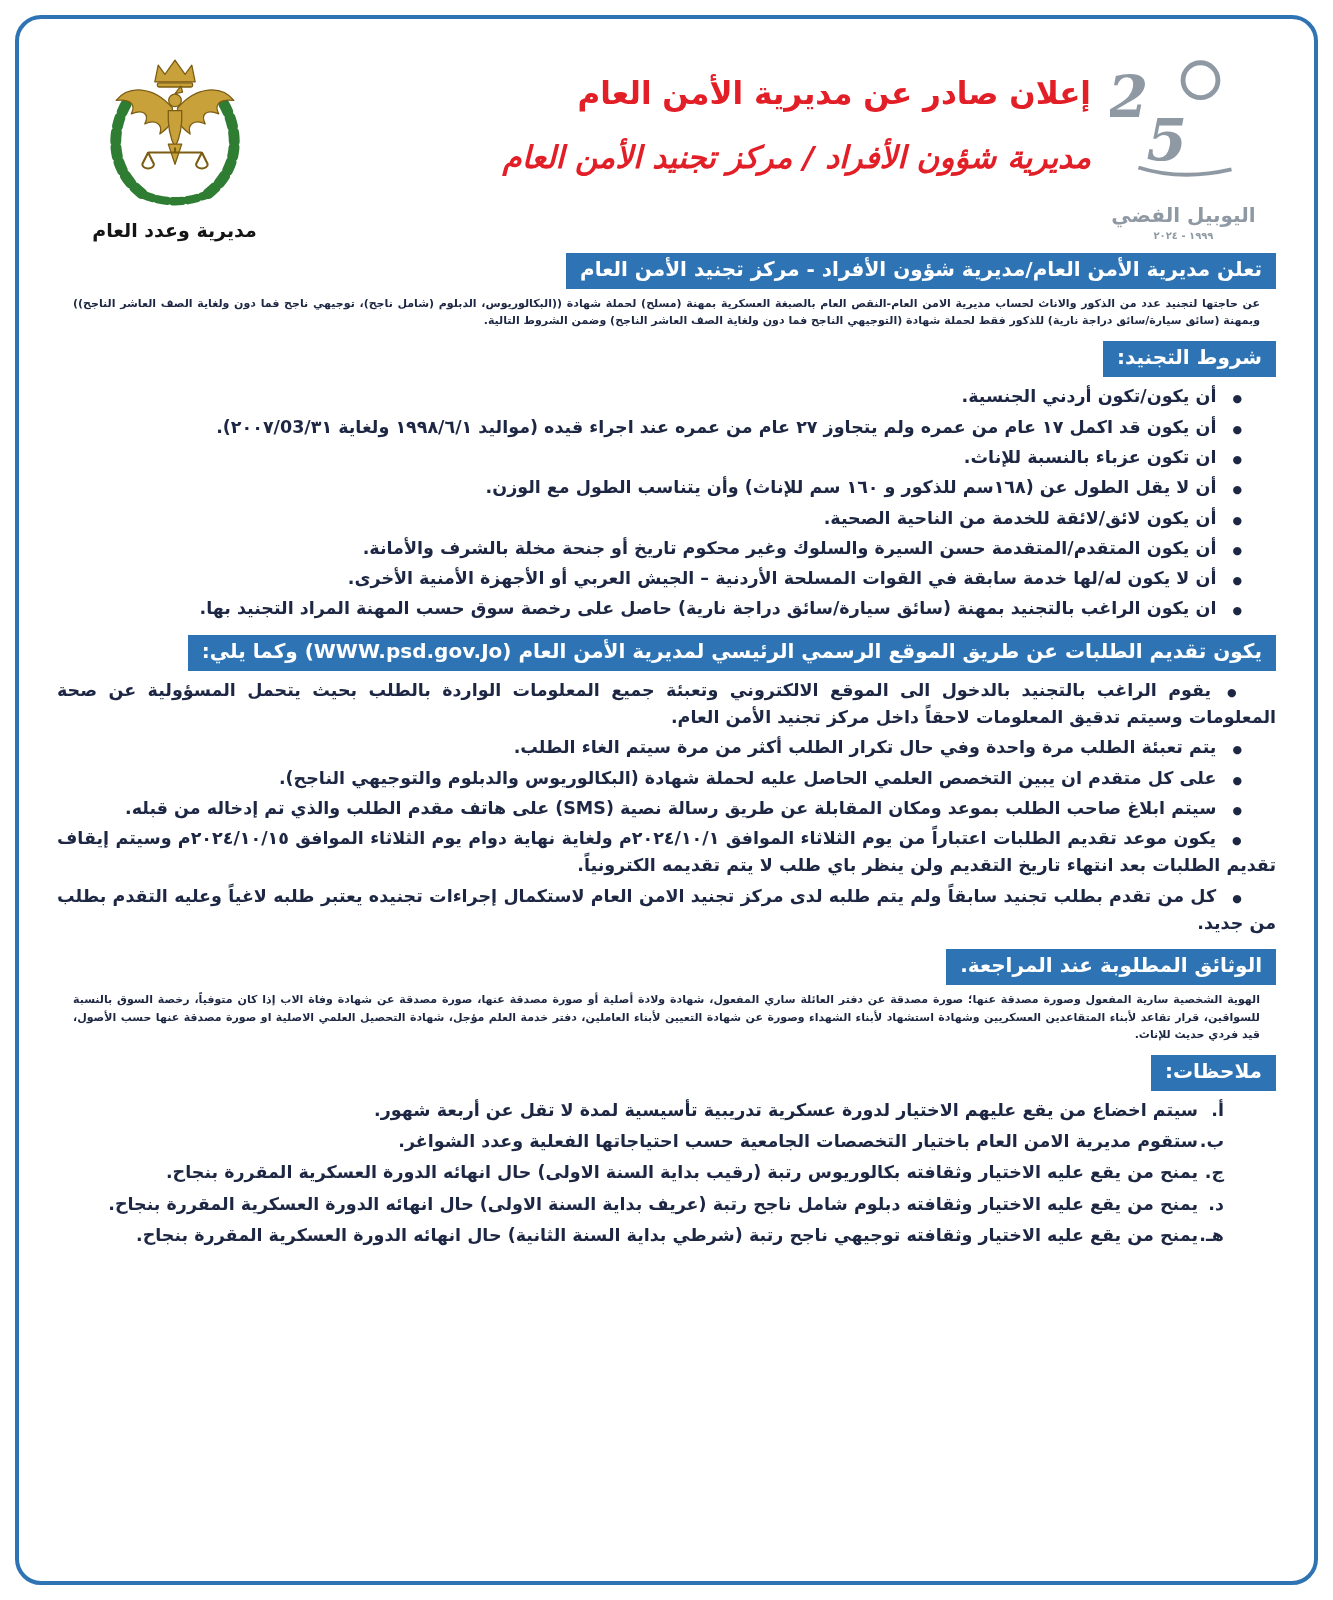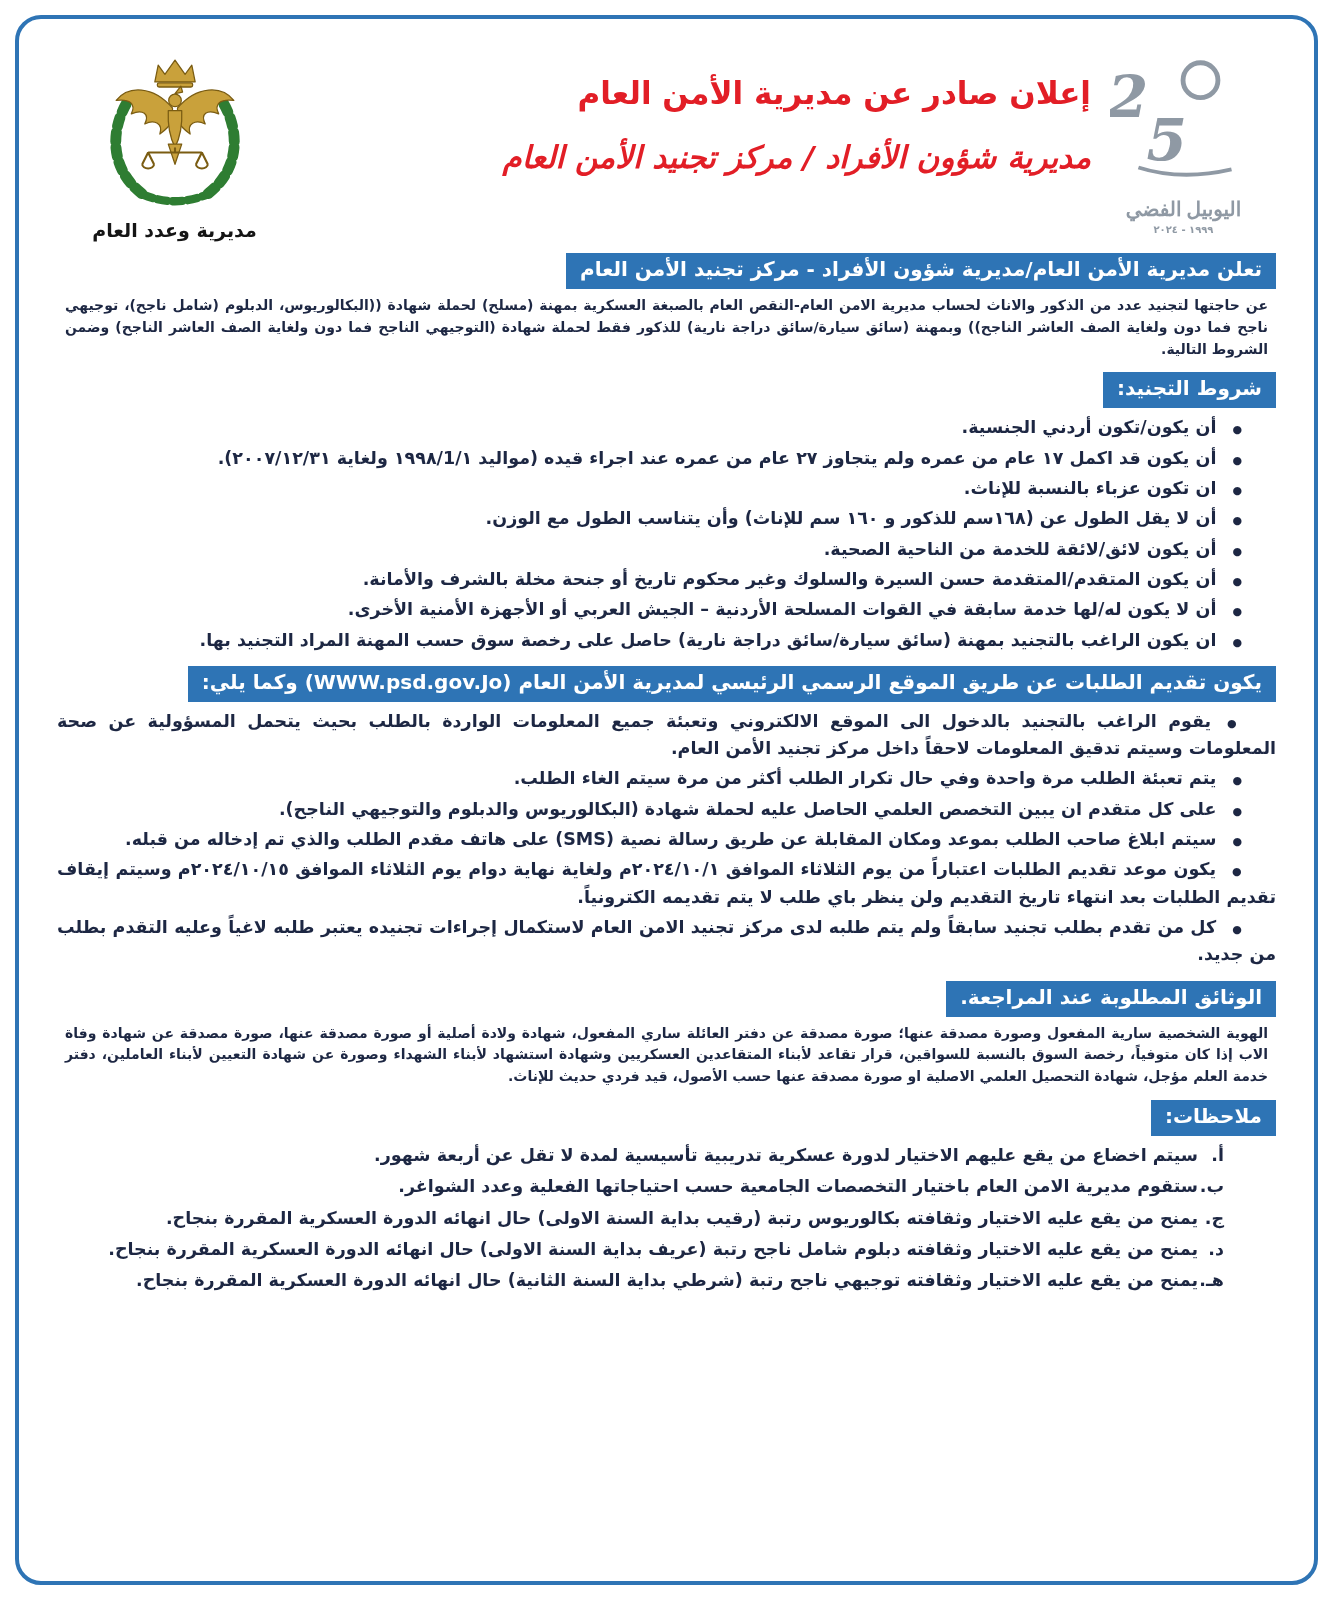--- a/index.html
+++ b/index.html
@@ -14,29 +14,29 @@
   .content{position:absolute;inset:19px;padding:22px 38px 16px;box-sizing:border-box;}
 
   
   .header{display:flex;align-items:flex-start;}
   .jubilee{width:185px;text-align:center;padding-top:14px;}
   .titles{flex:1;text-align:right;padding-top:34px;}
   .emblem-wrap{width:235px;text-align:center;padding-top:4px;}
   .t1{font-size:31px;color:var(--title-red,#E21E26);}
   .t2{font-size:31px;color:var(--title-red,#E21E26);margin-top:28px;font-style:italic;}
   .emblem-caption{font-size:19px;color:#151515;margin-top:2px;}
-  .jub-caption{font-size:20px;color:var(--silver,#8F99A4);margin-top:10px;font-family:Liberation Serif, serif;}
+  .jub-caption{font-size:20px;color:var(--silver,#8F99A4);margin-top:16px;}
   .jub-years{font-size:10px;color:var(--silver,#8F99A4);margin-top:3px;}
 
   
   .bar-row{margin:12px 0 6px;}
   .bar{display:inline-block;background:var(--bar-blue,#2E74B5);color:#ffffff;font-size:20px;font-weight:700;padding:4px 14px 8px;margin-left:41px;}
 
   
-  .para{font-size:14px;line-height:1.56;text-align:justify;margin:6px 8px;}
+  .para{font-size:11px;line-height:1.56;text-align:justify;margin:6px 16px;}
   .blist .bitem{font-size:17.5px;line-height:1.56;text-align:justify;margin:3px 0;text-indent:34px;}
   .dot{margin-left:16px;}
   .dot::before{content:"●";font-size:11px;}
   .nitem{font-size:17.5px;line-height:1.56;text-align:justify;margin:4px 0;text-indent:26px;}
   .nmark{display:inline-block;min-width:52px;}
 
   
   .e-gold{fill:var(--gold,#C9A13B);stroke:#7a5c12;stroke-width:1.5;stroke-linejoin:round;}
   .e-green{stroke:var(--wreath-green,#2E7D32);fill:none;stroke-linecap:round;}
   .e-scale{stroke:#7a5c12;fill:none;stroke-width:2.5;}
@@ -104,21 +104,21 @@
     <div class="bar-row">
       <span class="bar">تعلن مديرية الأمن العام/مديرية شؤون الأفراد - مركز تجنيد الأمن العام</span>
     </div>
     <p class="para">عن حاجتها لتجنيد عدد من الذكور والاناث لحساب مديرية الامن العام-النقص العام بالصبغة العسكرية بمهنة (مسلح) لحملة شهادة ((البكالوريوس، الدبلوم (شامل ناجح)، توجيهي ناجح فما دون ولغاية الصف العاشر الناجح)) وبمهنة (سائق سيارة/سائق دراجة نارية) للذكور فقط لحملة شهادة (التوجيهي الناجح فما دون ولغاية الصف العاشر الناجح) وضمن الشروط التالية.</p>
 
     <div class="bar-row">
       <span class="bar">شروط التجنيد:</span>
     </div>
     <div class="blist">
       <p class="bitem"><span class="dot"></span><span>أن يكون/تكون أردني الجنسية.</span></p>
-      <p class="bitem"><span class="dot"></span><span>أن يكون قد اكمل ١٧ عام من عمره ولم يتجاوز ٢٧ عام من عمره عند اجراء قيده (مواليد ١٩٩٨/1/١ ولغاية ٢٠٠٧/١٢/٣١).</span></p>
+      <p class="bitem"><span class="dot"></span><span>أن يكون قد اكمل ١٧ عام من عمره ولم يتجاوز ٢٧ عام من عمره عند اجراء قيده (مواليد ١٩٩٨/٦/١ ولغاية ٢٠٠٧/03/٣١).</span></p>
       <p class="bitem"><span class="dot"></span><span>ان تكون عزباء بالنسبة للإناث.</span></p>
       <p class="bitem"><span class="dot"></span><span>أن لا يقل الطول عن (١٦٨سم للذكور و ١٦٠ سم للإناث) وأن يتناسب الطول مع الوزن.</span></p>
       <p class="bitem"><span class="dot"></span><span>أن يكون لائق/لائقة للخدمة من الناحية الصحية.</span></p>
       <p class="bitem"><span class="dot"></span><span>أن يكون المتقدم/المتقدمة حسن السيرة والسلوك وغير محكوم تاريخ أو جنحة مخلة بالشرف والأمانة.</span></p>
       <p class="bitem"><span class="dot"></span><span>أن لا يكون له/لها خدمة سابقة في القوات المسلحة الأردنية – الجيش العربي أو الأجهزة الأمنية الأخرى.</span></p>
       <p class="bitem"><span class="dot"></span><span>ان يكون الراغب بالتجنيد بمهنة (سائق سيارة/سائق دراجة نارية) حاصل على رخصة سوق حسب المهنة المراد التجنيد بها.</span></p>
     </div>
 
     <div class="bar-row">
       <span class="bar">يكون تقديم الطلبات عن طريق الموقع الرسمي الرئيسي لمديرية الأمن العام (WWW.psd.gov.Jo) وكما يلي:</span>

